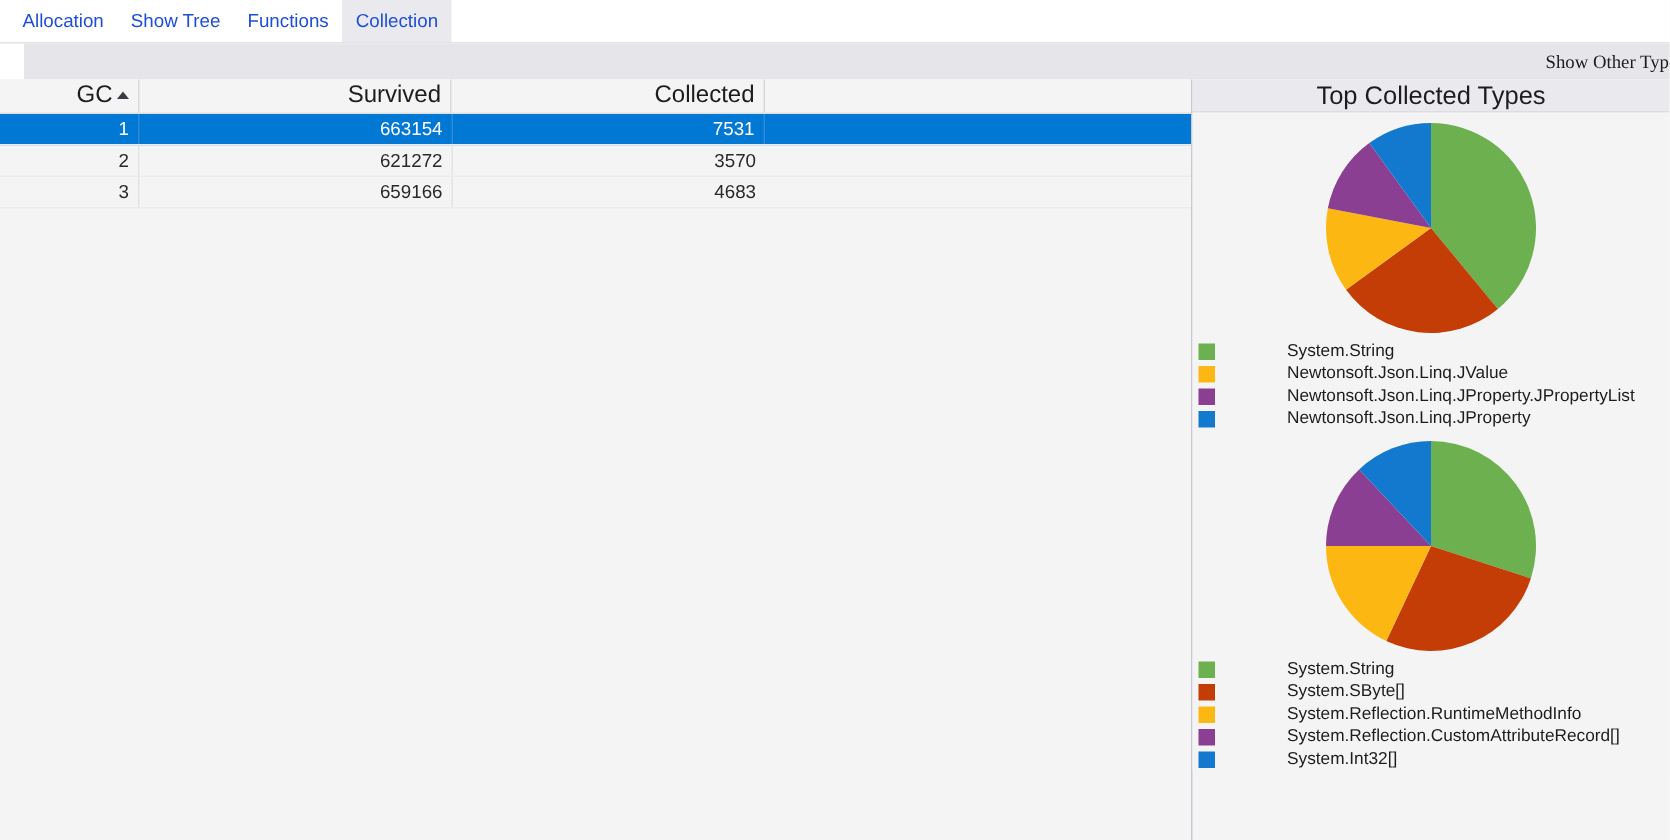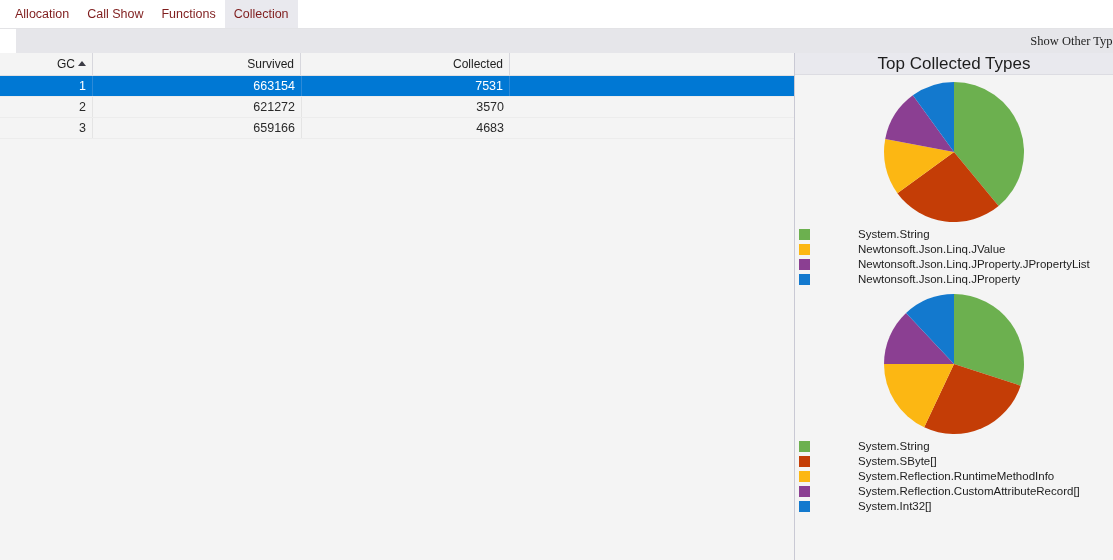--- a/index.html
+++ b/index.html
@@ -25,21 +25,21 @@
     display: flex;
     align-items: stretch;
     padding-left: 6px;
     box-sizing: border-box;
   }
   .tab {
     display: flex;
     align-items: center;
     padding: 0 9px;
     font-size: 12.5px;
-    color: #7f1d1d;
+    color: #1d4ed8;
     cursor: default;
     height: 100%;
     box-sizing: border-box;
     white-space: nowrap;
   }
   .tab.active {
     background: #e9e9ee;
   }
 
   
@@ -88,21 +88,21 @@
     background: #f4f4f4;
     border-bottom: 1px solid #e0e0e2;
     box-sizing: border-box;
   }
   .gh-cell {
     display: flex;
     align-items: center;
     justify-content: flex-end;
     padding-right: 6px;
     box-sizing: border-box;
-    font-size: 12px;
+    font-size: 16px;
     color: #1d1d1d;
     border-right: 1px solid #d7d7dd;
     position: relative;
     white-space: nowrap;
     cursor: default;
   }
   .gh-cell.c-gc { width: 93px; }
   .gh-cell.c-col { width: 209px; }
   .gh-cell.c-sur { width: 208px; }
   .gh-cell.c-fill { flex: 1 1 auto; border-right: none; }
@@ -206,21 +206,21 @@
   }
 </style>
 </head>
 <body>
 
 <div class="tabbar">
   <div class="tab">
     <span>Allocation</span>
   </div>
   <div class="tab">
-    <span>Call Show</span>
+    <span>Show Tree</span>
   </div>
   <div class="tab">
     <span>Functions</span>
   </div>
   <div class="tab active">
     <span>Collection</span>
   </div>
 </div>
 
 <div class="cmdstrip">

